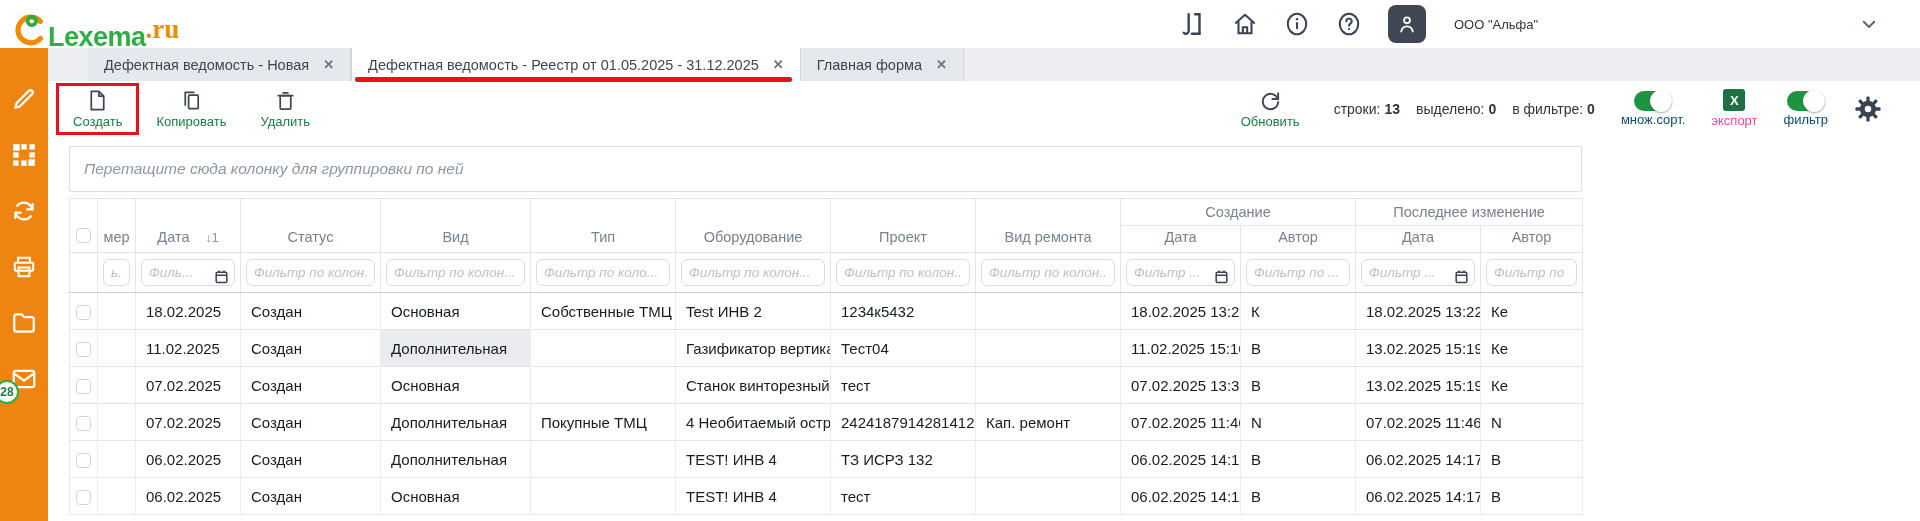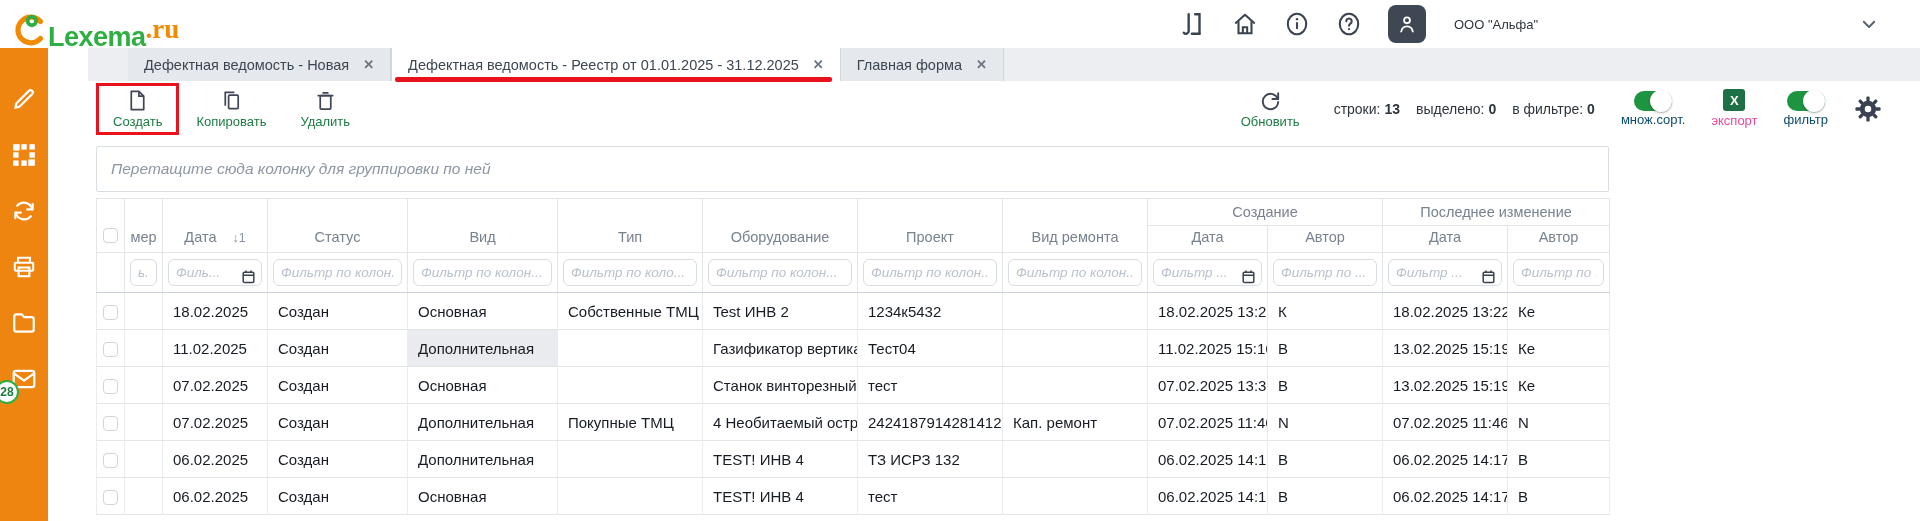--- a/index.html
+++ b/index.html
@@ -18,21 +18,21 @@
   .chevron { position:absolute; right:42px; top:15px; width:18px; height:18px; color:#555f6b; }
 
   
   .shell { display:flex; height:473px; }
   .sidebar { width:48px; background:#ef8511; display:flex; flex-direction:column; align-items:center;
     padding-top:38px; gap:30px; flex-shrink:0; }
   .side-ic { width:26px; height:26px; position:relative; cursor:pointer; }
   .badge { position:absolute; left:-16px; bottom:-12px; width:24px; height:24px; border-radius:50%;
     background:#fff; border:2px solid #2fae43; color:#1b7c42; font-size:12px; font-weight:bold;
     display:flex; align-items:center; justify-content:center; }
-  .content { flex:1; display:flex; flex-direction:column; background:#fff;margin-left:40px; }
+  .content { flex:1; display:flex; flex-direction:column; background:#fff; }
 
   
   .tabbar { height:33px; background:#eceef1; display:flex; align-items:stretch; padding-left:40px; }
   .tab { display:flex; align-items:center; gap:14px; padding:0 16px; font-size:14.5px; color:#3d4752;
     background:#e5e8ec; border-right:1px solid #d2d7dd; cursor:pointer; position:relative; white-space:nowrap; }
   .tab.active { background:#fff; border-left:1px solid #d2d7dd; }
   .tab-close { color:#6b7480; font-size:13px; font-weight:bold; cursor:pointer; }
   .tab-underline { position:absolute; left:3px; right:8px; bottom:-1px; height:5px; background:#e8111c; border-radius:2px; }
 
   
@@ -51,21 +51,21 @@
   .toggle .knob { position:absolute; right:0px; top:-1px; width:22px; height:22px; border-radius:50%;
     background:#fff; box-shadow:0 1px 2px rgba(0,0,0,.35); }
   .toggle-label { font-size:13px; color:#0c4a6e; }
   .toggle-label.green { color:#ec4899; }
   .excel-group { display:flex; flex-direction:column; align-items:center; gap:2px; cursor:pointer; }
   .excel { width:22px; height:22px; background:#1e7145; border-radius:3px; color:#fff; font-weight:bold;
     font-size:13px; display:flex; align-items:center; justify-content:center; }
   .gear { width:28px; height:28px; color:#39424e; cursor:pointer; }
 
   
-  .workspace { padding:10px 0 0 8px; }
+  .workspace { padding:10px 0 0 21px; }
   .group-panel { width:1513px; height:46px; border:1px solid #d9dee4; border-radius:2px; background:#fff;
     display:flex; align-items:center; padding-left:14px; font-style:italic; color:#8d97a3; font-size:15.5px;
     margin-bottom:6px; }
 
   table { border-collapse:collapse; table-layout:fixed; width:1513px; background:#fff; }
   th { font-weight:normal; color:#78828f; font-size:14.5px; border:1px solid #e2e6ea; background:#fff; }
   thead tr.tier th { height:27px; }
   th.rowspan2 { vertical-align:bottom; padding-bottom:7px; text-align:center; }
   th.group-h { text-align:center; }
   .sort-ind { font-size:12.5px; color:#8a94a2; margin-left:16px; }
@@ -169,21 +169,21 @@
   </div>
 
   <div class="content">
 
     <div class="tabbar">
       <div class="tab">
         <span>Дефектная ведомость - Новая</span>
         <span class="tab-close">✕</span>
       </div>
       <div class="tab active">
-        <span>Дефектная ведомость - Реестр от 01.01.2025 - 31.12.2025</span>
+        <span>Дефектная ведомость - Реестр от 01.05.2025 - 31.12.2025</span>
         <span class="tab-close">✕</span>
         <span class="tab-underline"></span>
       </div>
       <div class="tab">
         <span>Главная форма</span>
         <span class="tab-close">✕</span>
       </div>
     </div>
 
     <div class="toolbar">

